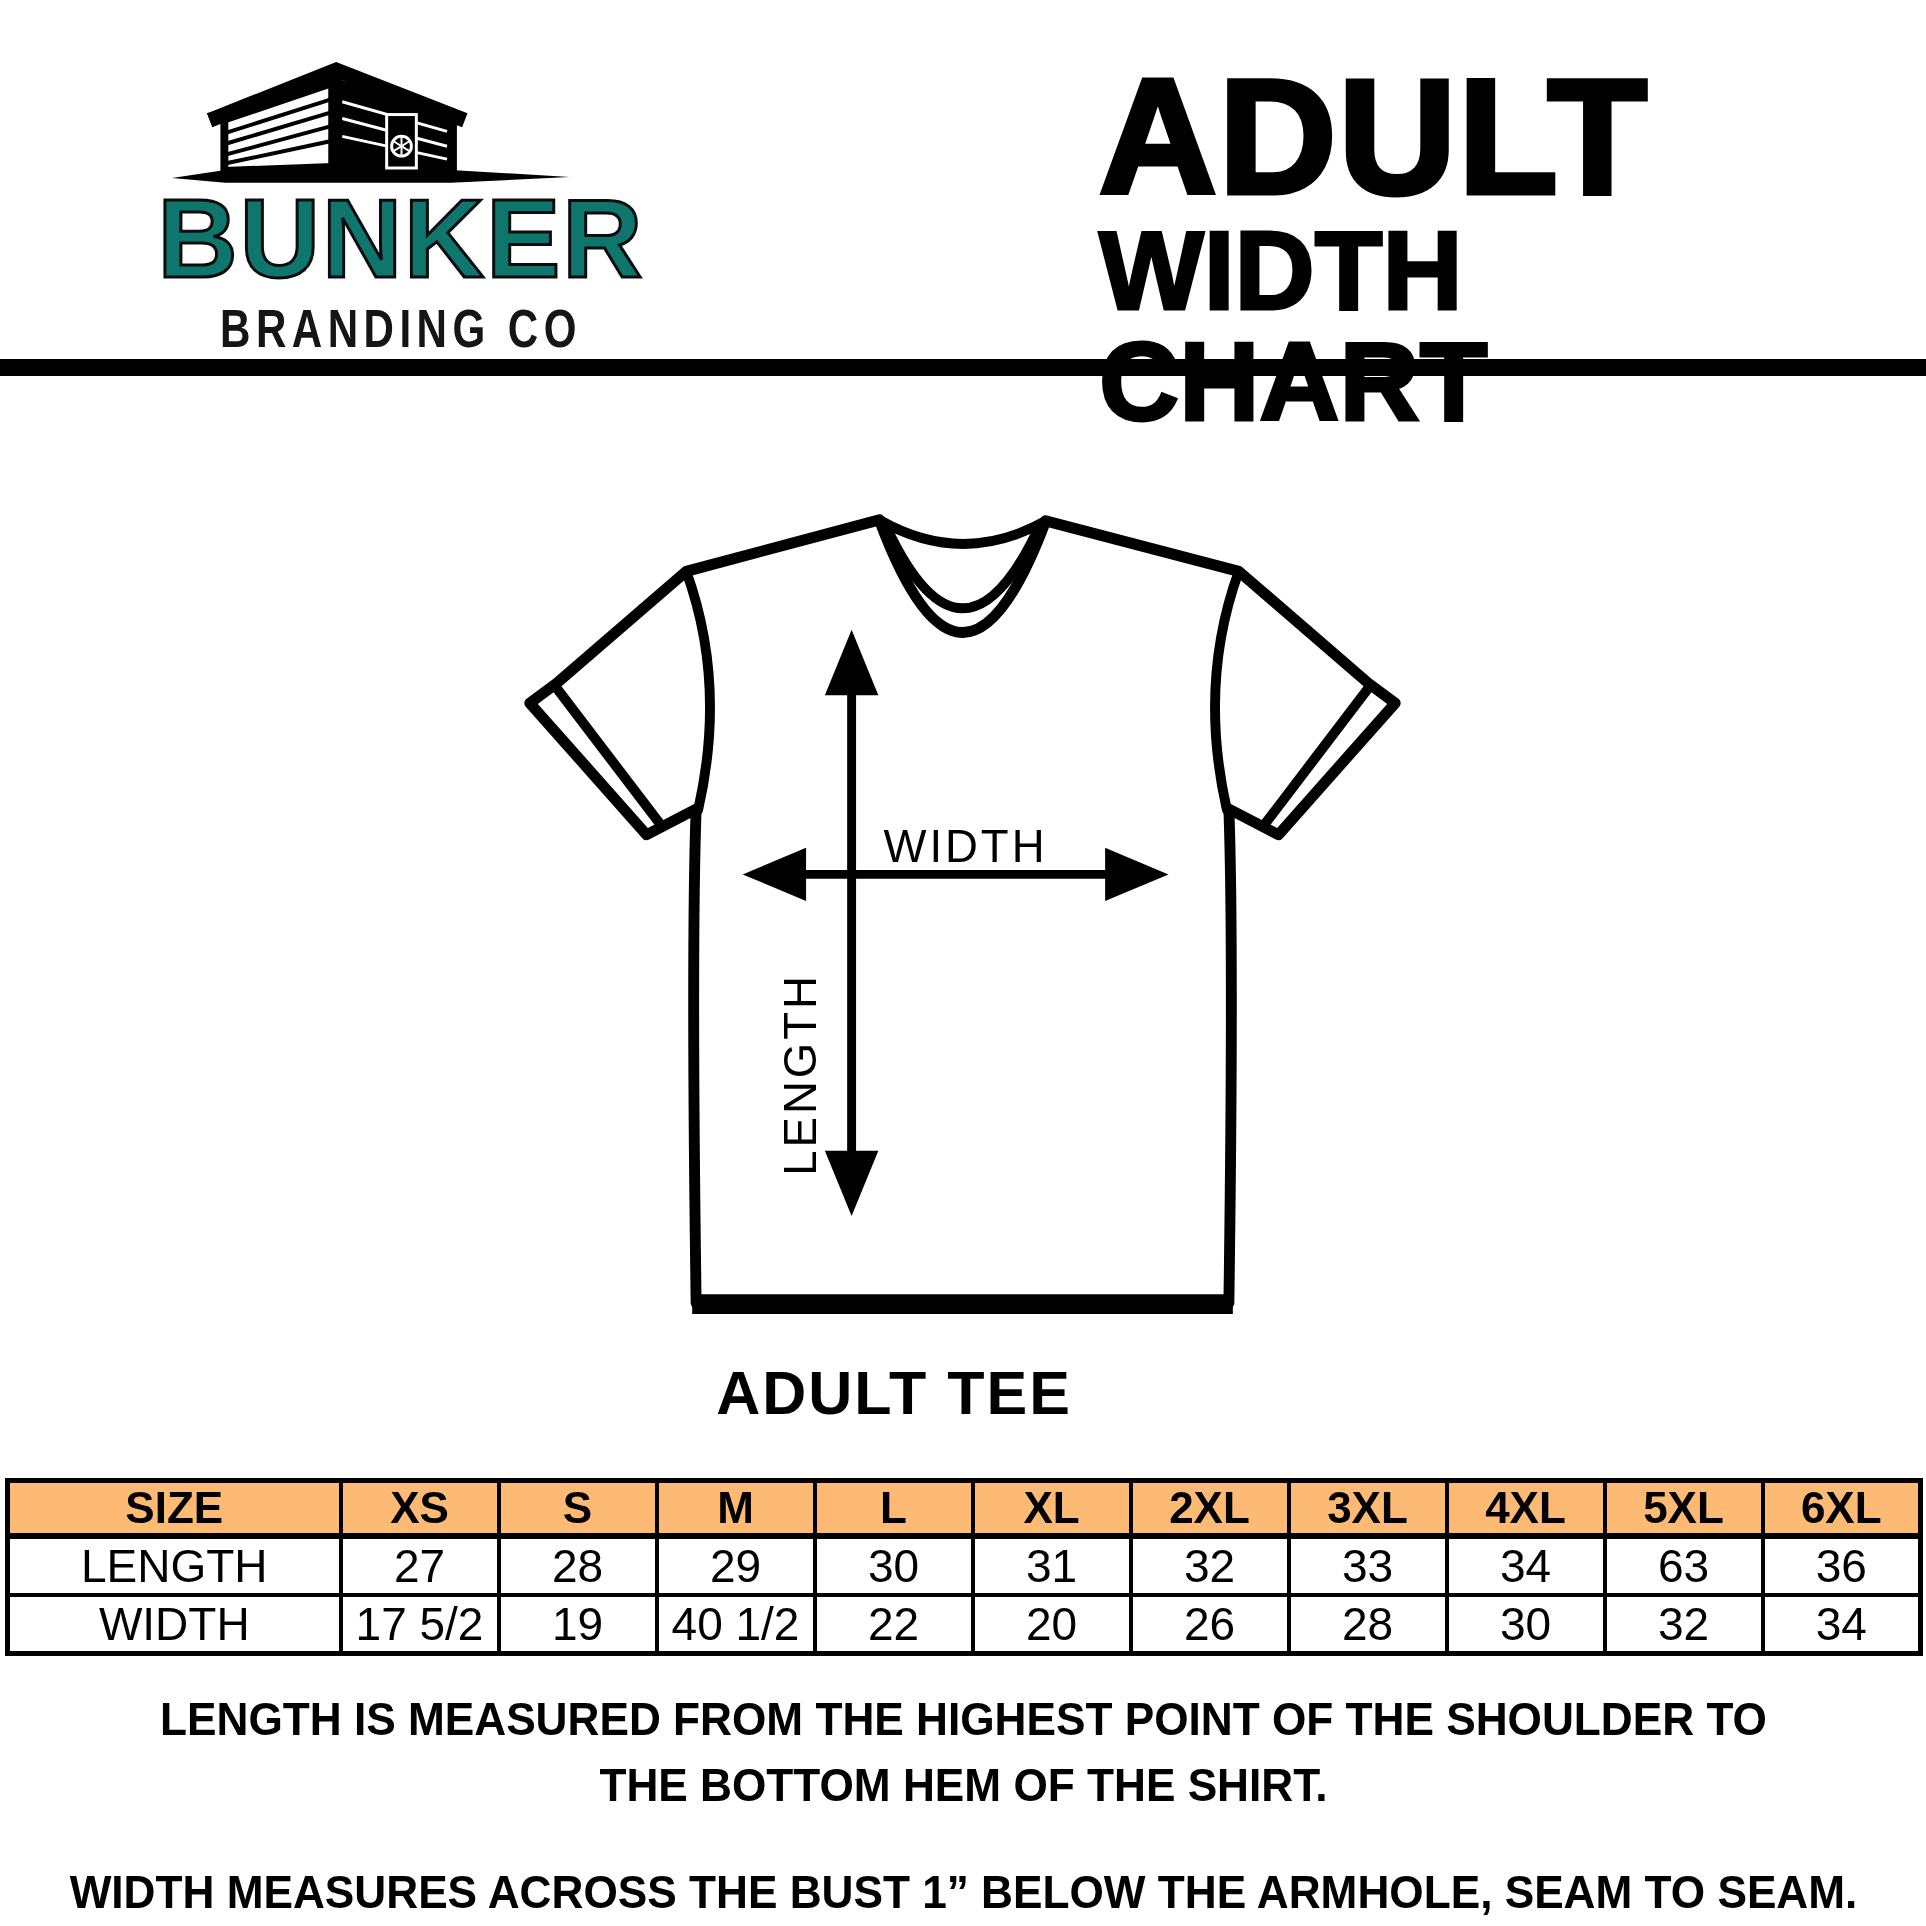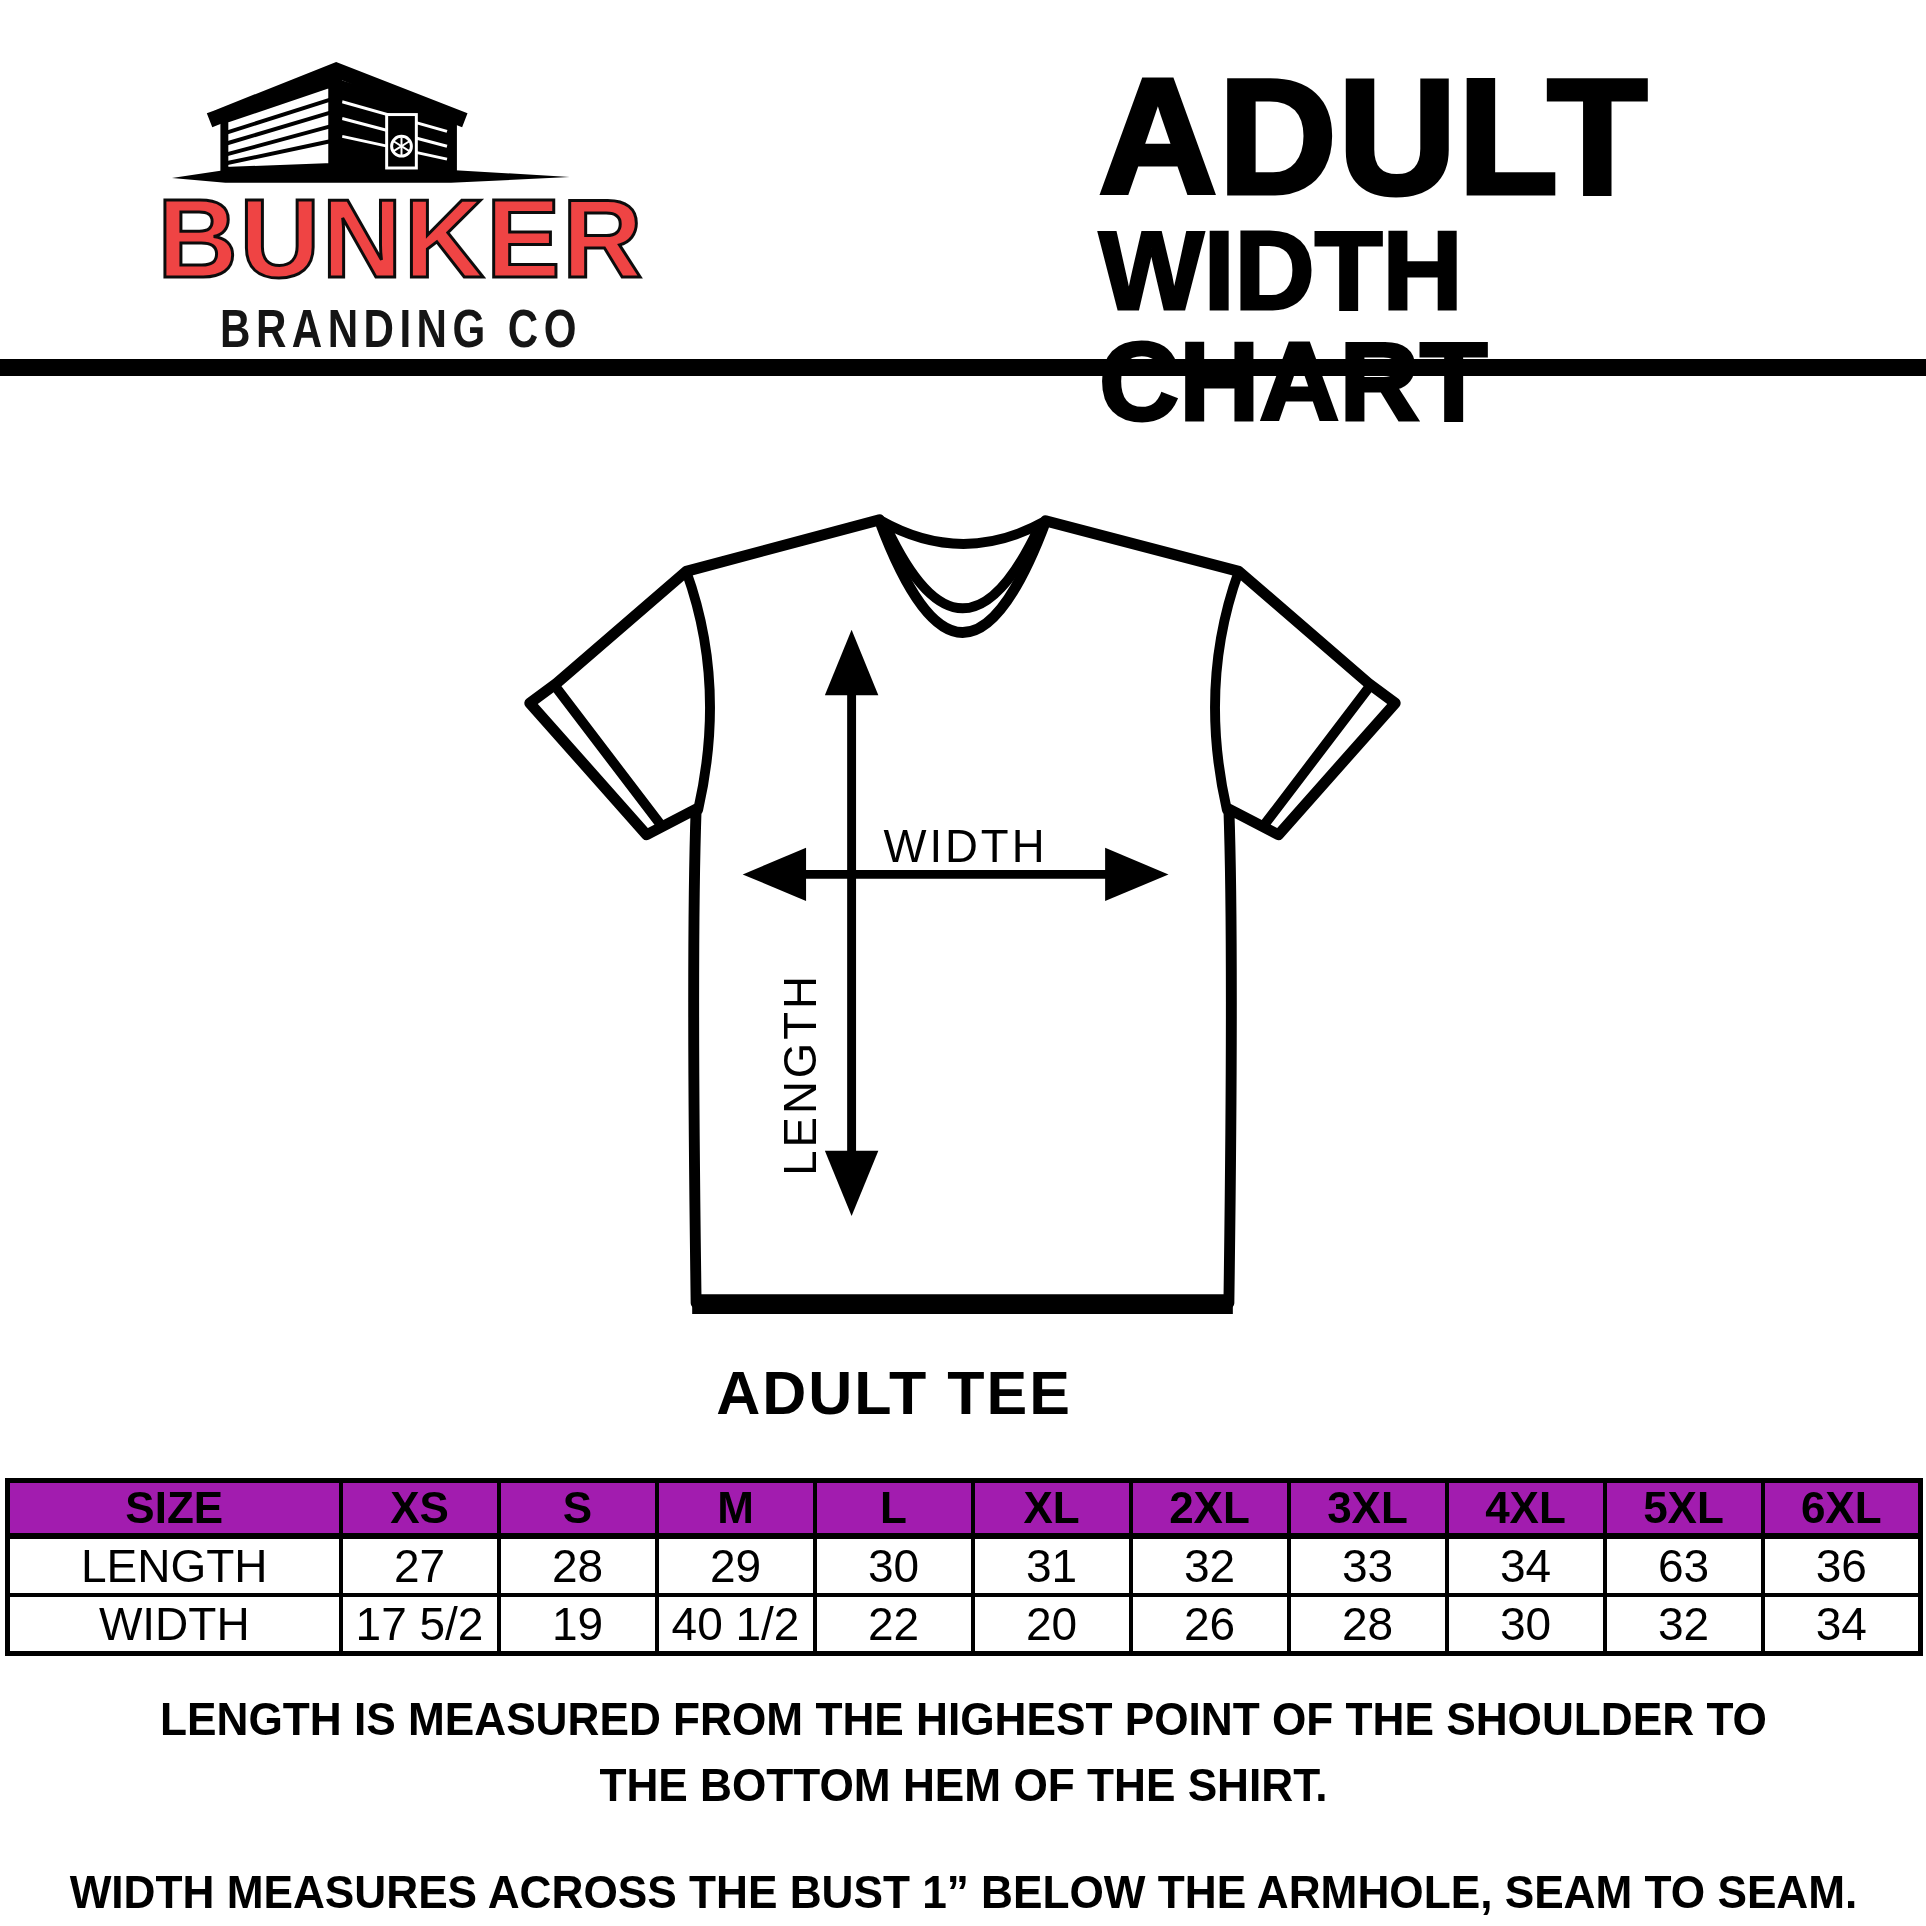--- a/index.html
+++ b/index.html
@@ -4,21 +4,21 @@
 <style>
   * { margin:0; padding:0; box-sizing:border-box; }
   html,body { width:1927px; height:1927px; background:#ffffff; overflow:hidden;
               font-family:"Liberation Sans", sans-serif; color:#000; }
   .abs { position:absolute; }
 
   
   #logo { left:84px; top:53px; width:634px; text-align:center; }
   #logo svg { display:block; margin:0 auto; }
   .brand-word { font-size:111px; font-weight:bold; letter-spacing:2px; line-height:1;
-                margin-top:-4px; -webkit-text-stroke:3px #0c0c0c; color:#ef4444; }
+                margin-top:-4px; -webkit-text-stroke:3px #0c0c0c; color:#0f766e; }
   .brand-sub { font-size:54px; font-weight:bold; letter-spacing:7px; line-height:1;
                margin-top:6px; transform:scaleX(0.78); transform-origin:center;
                color:#151515; }
 
   
   #title-block { left:1099px; top:51px; width:703px; text-align:left; }
   .title-1 { font-size:163px; font-weight:bold; line-height:1.05; letter-spacing:2px;
              -webkit-text-stroke:5px #000; }
   .title-2 { font-size:111px; font-weight:bold; line-height:1.0; letter-spacing:0px;
              margin-top:-6px; -webkit-text-stroke:3px #000; }
@@ -37,21 +37,21 @@
 
   #tee-caption { left:0; top:1358px; width:1788px; text-align:center;
                  font-size:61px; font-weight:bold; letter-spacing:2px; }
 
   
   #size-table { position:absolute; left:5px; top:1478px; width:1917px;
                 border-collapse:collapse; table-layout:fixed; }
   #size-table th, #size-table td { border:4px solid #000; text-align:center;
                 vertical-align:middle; overflow:hidden; }
   #size-table { border:5px solid #000; }
-  #size-table th { height:50px; font-size:44px; font-weight:bold; background:#a21caf;
+  #size-table th { height:50px; font-size:44px; font-weight:bold; background:#fdba74;
                    border-bottom-width:6px; }
   #size-table td { height:55px; font-size:46px; font-weight:normal; background:#fff; }
 
   
   .note { left:0; width:1927px; text-align:center; font-weight:bold;
           font-size:47px; line-height:1.4; transform:scaleX(0.94);
           transform-origin:center; letter-spacing:0; }
   #note-length { top:1686px; }
   #note-width  { top:1859px; }
 </style>

